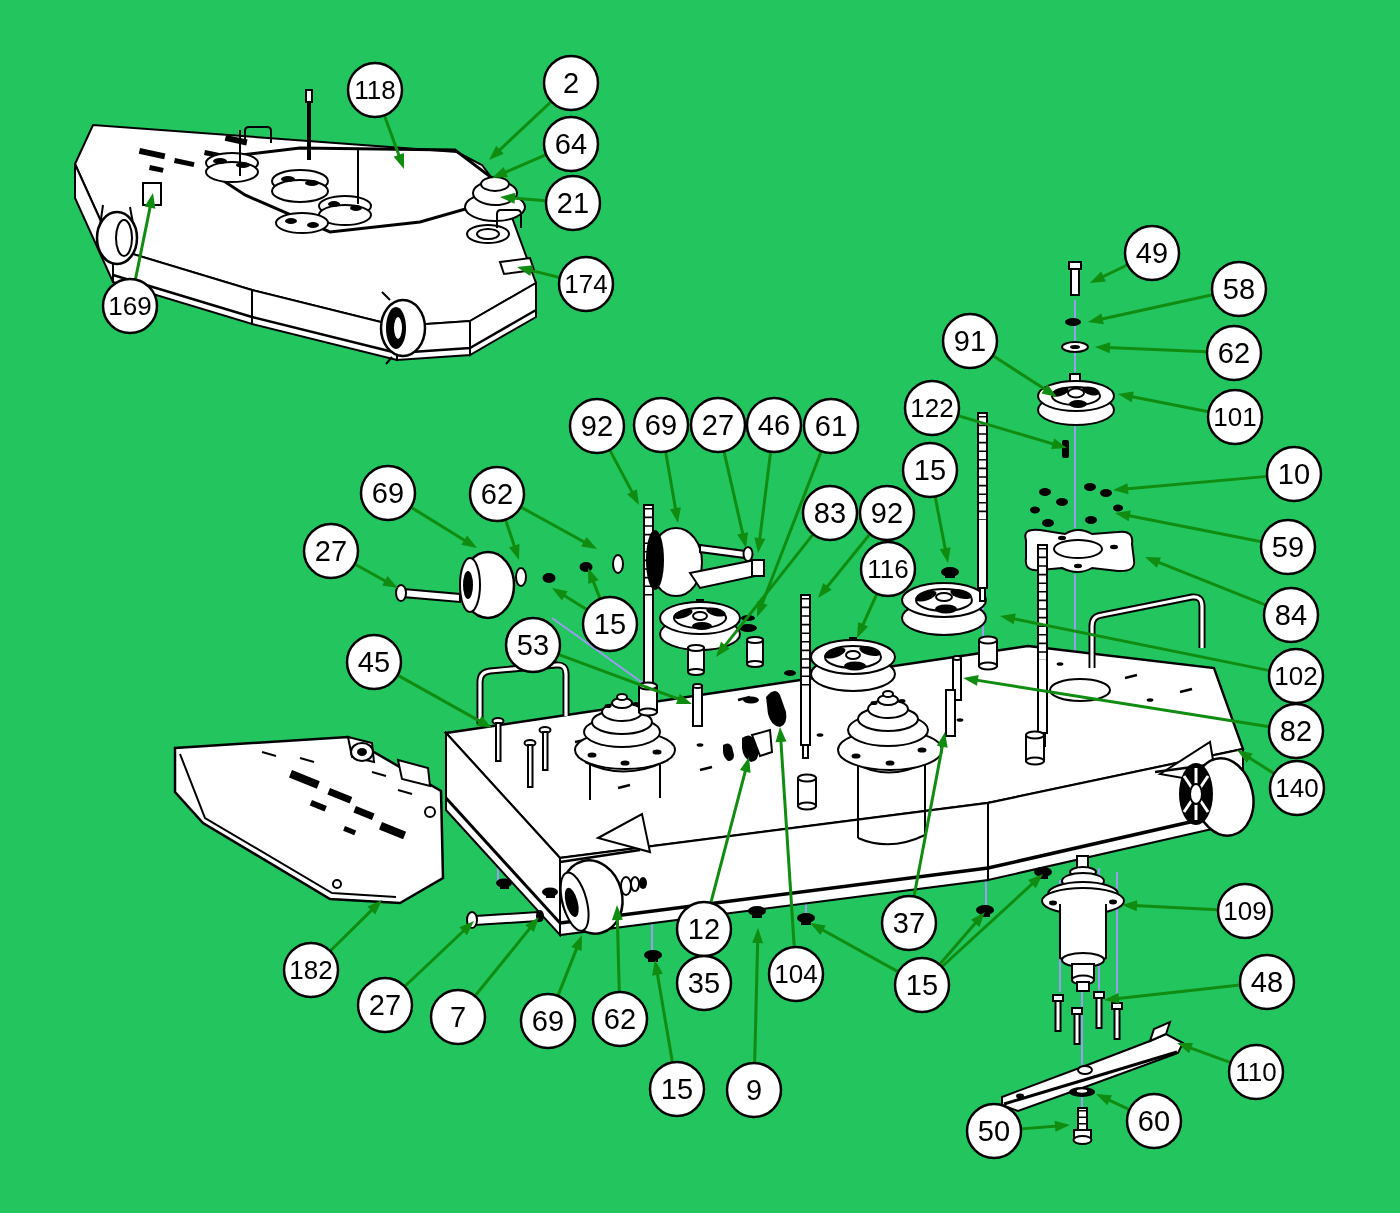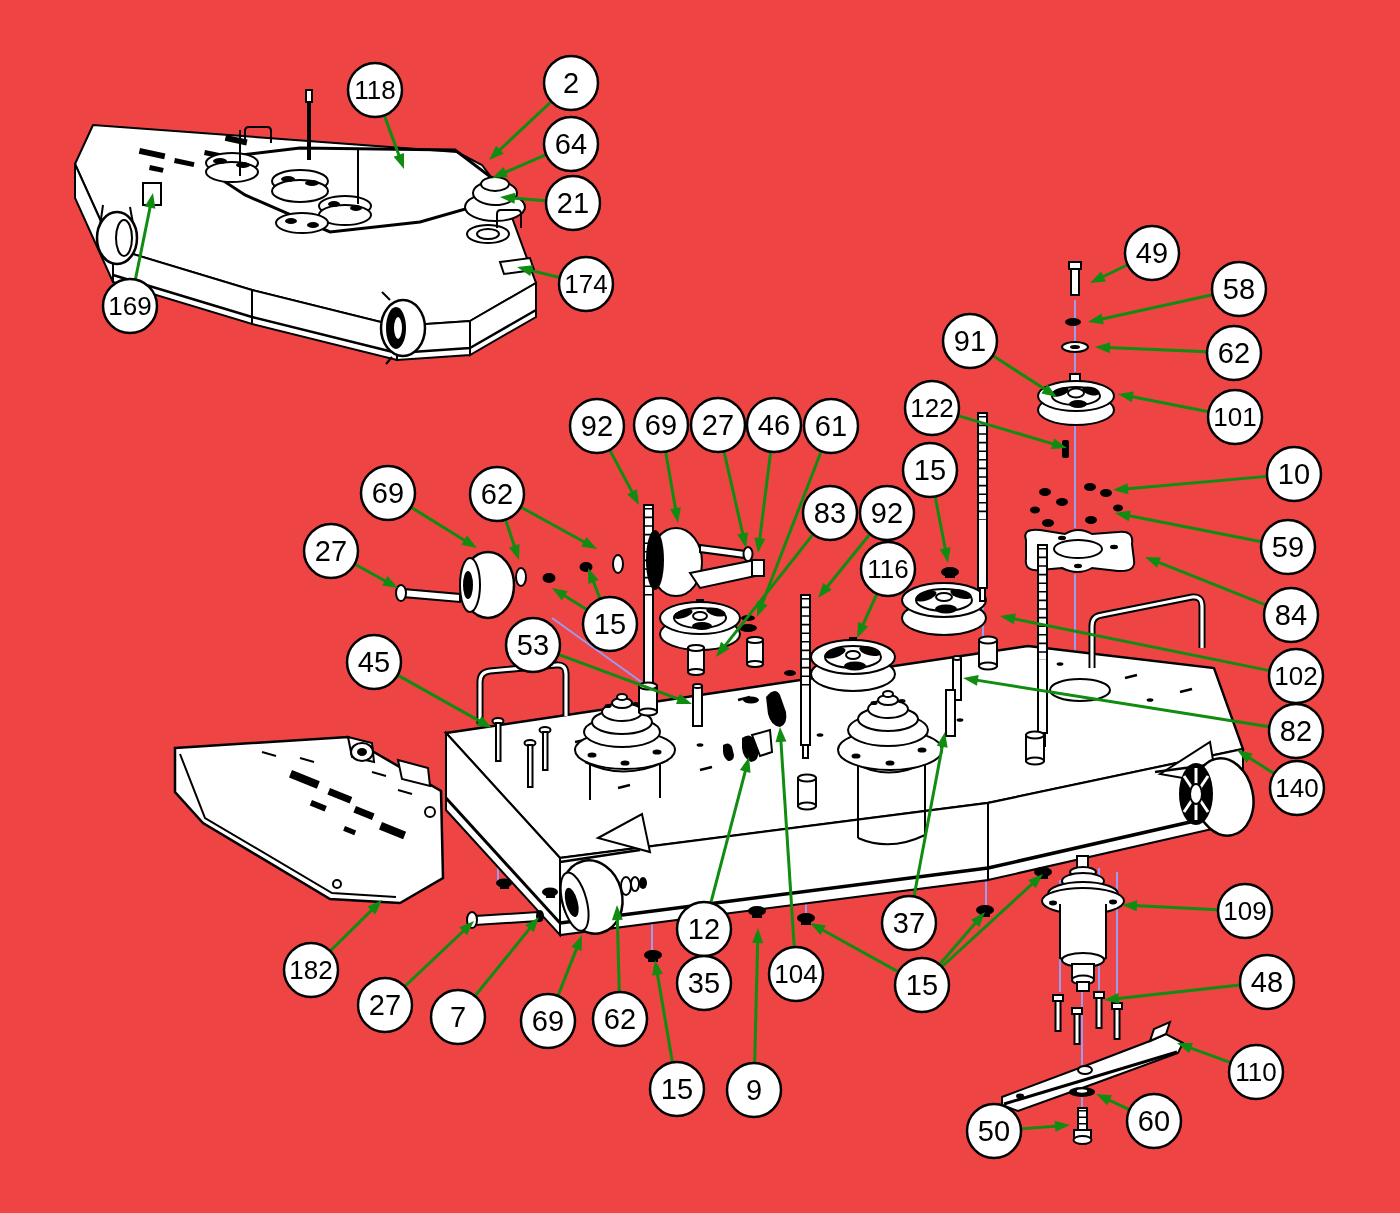--- a/index.html
+++ b/index.html
@@ -1,16 +1,16 @@
 <!DOCTYPE html>
 <html><head>
 <meta charset="utf-8">
 <style>
   html,body{margin:0;padding:0;background:#ffffff;}
-  .canvas{position:relative;width:1400px;height:1213px;background:#ef4444;overflow:hidden;
+  .canvas{position:relative;width:1400px;height:1213px;background:#22c55e;overflow:hidden;
           font-family:"Liberation Sans", sans-serif;text-align:center;}
   svg{display:block}
   .balloon-text{font-family:"Liberation Sans", sans-serif;}
 </style>
 </head>
 <body>
 
 <div class="canvas">
 <svg id="diagram" width="1400" height="1213" viewBox="0 0 1400 1213">
 

